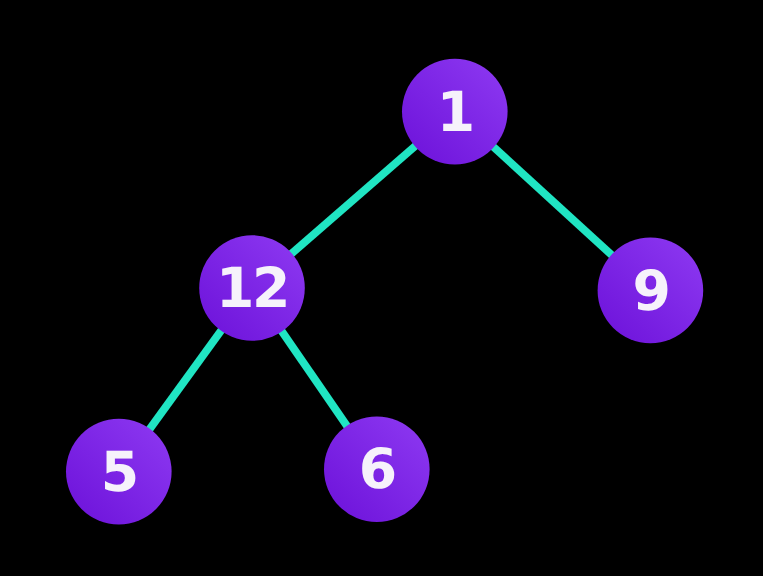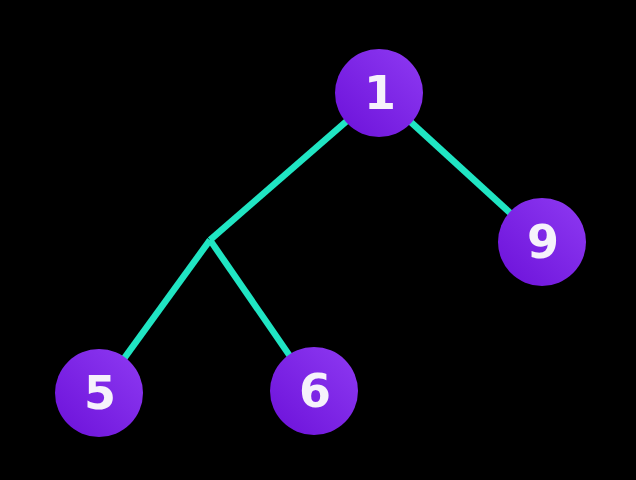--- a/index.html
+++ b/index.html
@@ -55,20 +55,23 @@
   <svg id="edges" xmlns="http://www.w3.org/2000/svg">
     <line x1="379" y1="93" x2="210" y2="240"></line>
     <line x1="379" y1="93" x2="542" y2="242"></line>
     <line x1="210" y1="240" x2="99" y2="393"></line>
     <line x1="210" y1="240" x2="314" y2="391"></line>
   </svg>
 
   <div class="node" style="left: 379px; top: 93px; width: 88px; height: 88px;">
     <span class="node-label">1</span>
   </div>
+  <div class="node" style="left: 210px; top: 240px; width: 88px; height: 88px;">
+    <span class="node-label">12</span>
+  </div>
   <div class="node" style="left: 542px; top: 242px; width: 88px; height: 88px;">
     <span class="node-label">9</span>
   </div>
   <div class="node" style="left: 99px; top: 393px; width: 88px; height: 88px;">
     <span class="node-label">5</span>
   </div>
   <div class="node" style="left: 314px; top: 391px; width: 88px; height: 88px;">
     <span class="node-label">6</span>
   </div>
 

